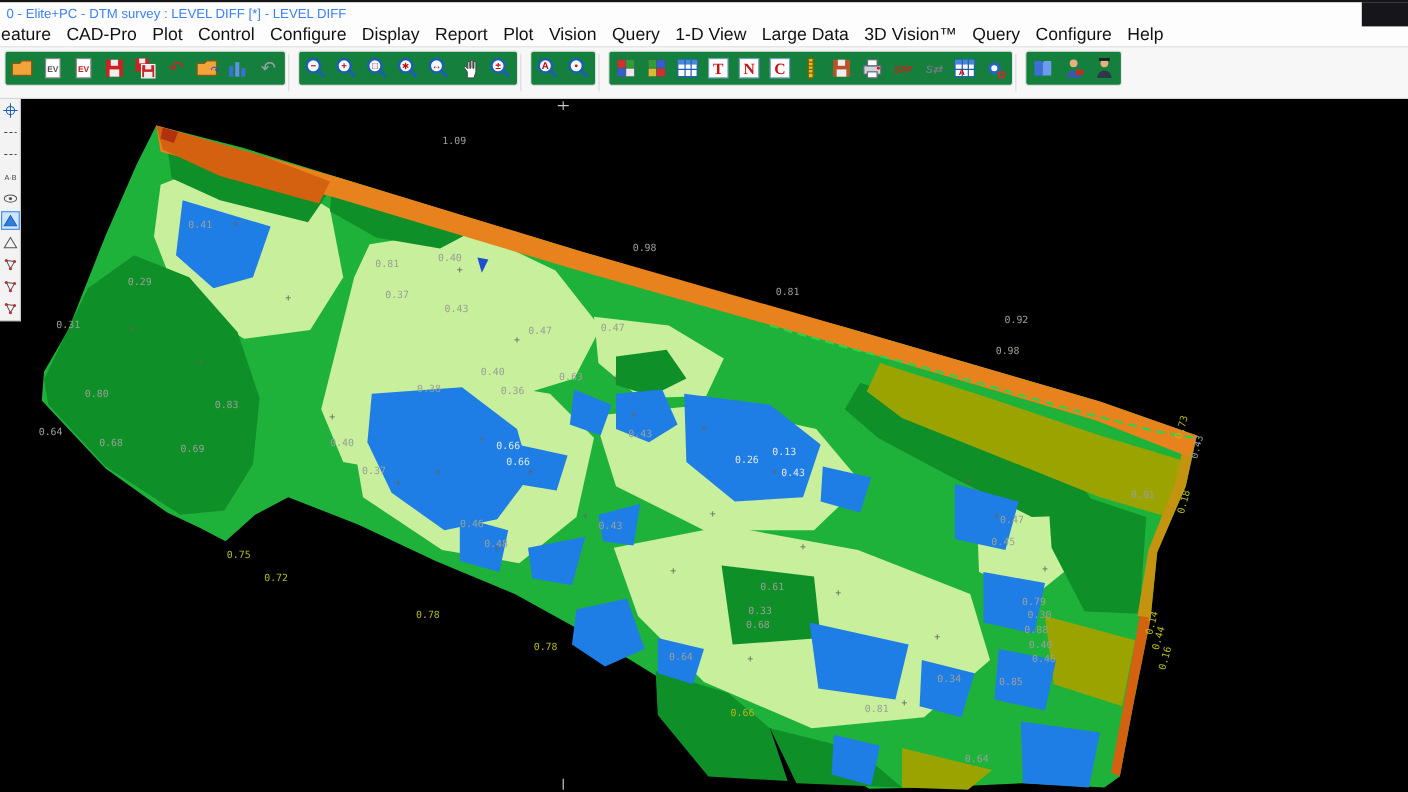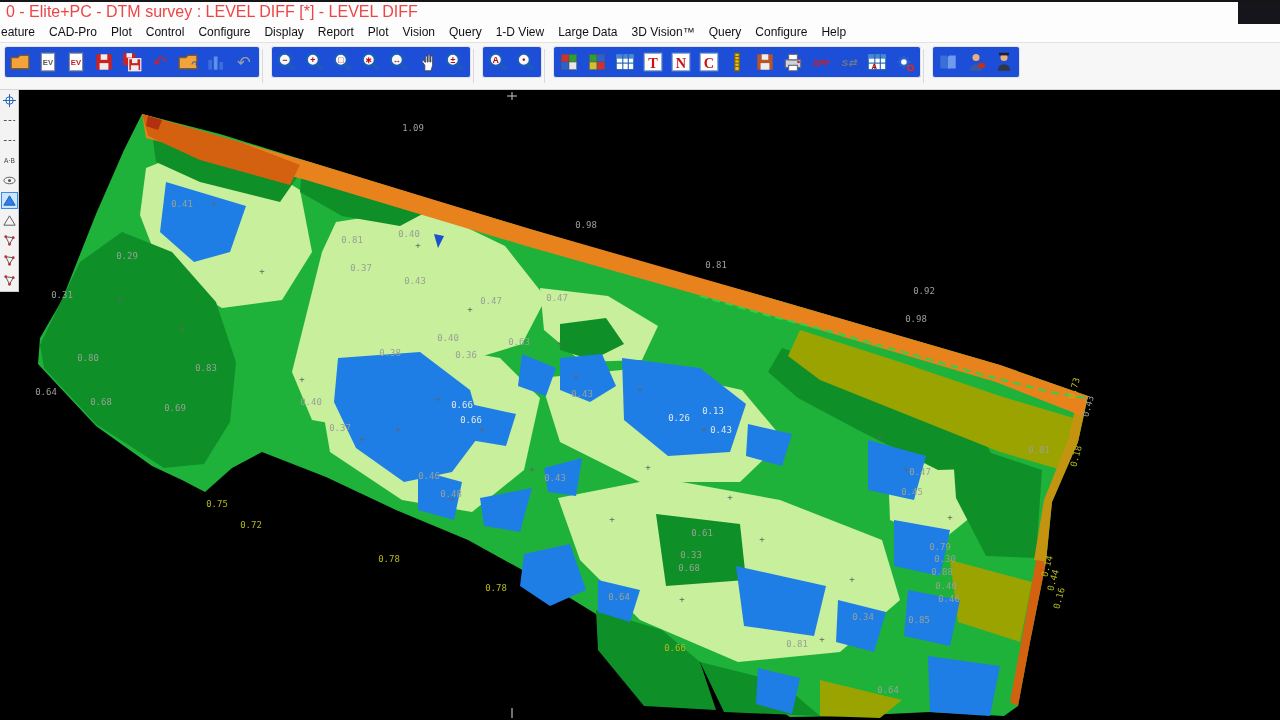--- a/index.html
+++ b/index.html
@@ -1,27 +1,27 @@
 <!DOCTYPE html>
 <html><head>
 <meta charset="utf-8">
 <style>
   *{box-sizing:border-box;margin:0;padding:0}
   html,body{width:1280px;height:720px;overflow:hidden;background:#000;
     font-family:"Liberation Sans",sans-serif}
   .app{position:relative;width:1280px;height:720px;background:#ffffff}
   .titlebar{height:22px;background:#fdfdfd;border-top:2px solid #151515;
-    display:flex;align-items:center;padding-left:6px;font-size:16px;color:#ef4444;position:relative}
+    display:flex;align-items:center;padding-left:6px;font-size:12px;color:#3b82f6;position:relative}
   .title-dark{position:absolute;right:0;top:0;width:42px;height:22px;background:#15151b}
-  .menubar{height:20px;background:#fdfdfd;display:flex;align-items:center;font-size:12px;color:#111}
+  .menubar{height:20px;background:#fdfdfd;display:flex;align-items:center;font-size:16px;color:#111}
   .menu-item{padding:2px 7px;cursor:default;white-space:nowrap}
   .menu-item:first-child{padding-left:1px}
   .toolbar{height:48px;background:#f7f7f7;border-top:1px solid #e2e2e2;border-bottom:1px solid #d6d6d6;
     display:flex;align-items:flex-start;padding:3px 4px}
-  .tb-group{display:flex;border:1px solid #e3e3e3;border-radius:3px;padding:1px;background:#1d4ed8}
+  .tb-group{display:flex;border:1px solid #e3e3e3;border-radius:3px;padding:1px;background:#15803d}
   .tb-btn{width:28px;height:28px;border:1px solid transparent;background:transparent;padding:2px;cursor:default}
   .tb-btn svg{width:22px;height:22px;display:block}
   .tb-sep{width:7px;align-self:stretch;margin:3px 2px;border-left:1px solid #d9d9d9}
   .canvas{position:absolute;top:90px;left:0;width:1280px;height:630px;background:#000}
   svg.map{position:absolute;left:0;top:0;width:1280px;height:630px;
     font-family:"DejaVu Sans Mono","Liberation Mono",monospace}
   .side-toolbar{position:absolute;top:90px;left:0;width:19px;background:#f3f3f3;
     border-right:1px solid #c9c9c9;border-bottom:1px solid #c9c9c9;
     display:flex;flex-direction:column;align-items:center;padding:2px 0;gap:3px;z-index:5}
   .sb-btn{width:17px;height:17px;border:1px solid transparent;background:transparent;padding:0;cursor:default}

